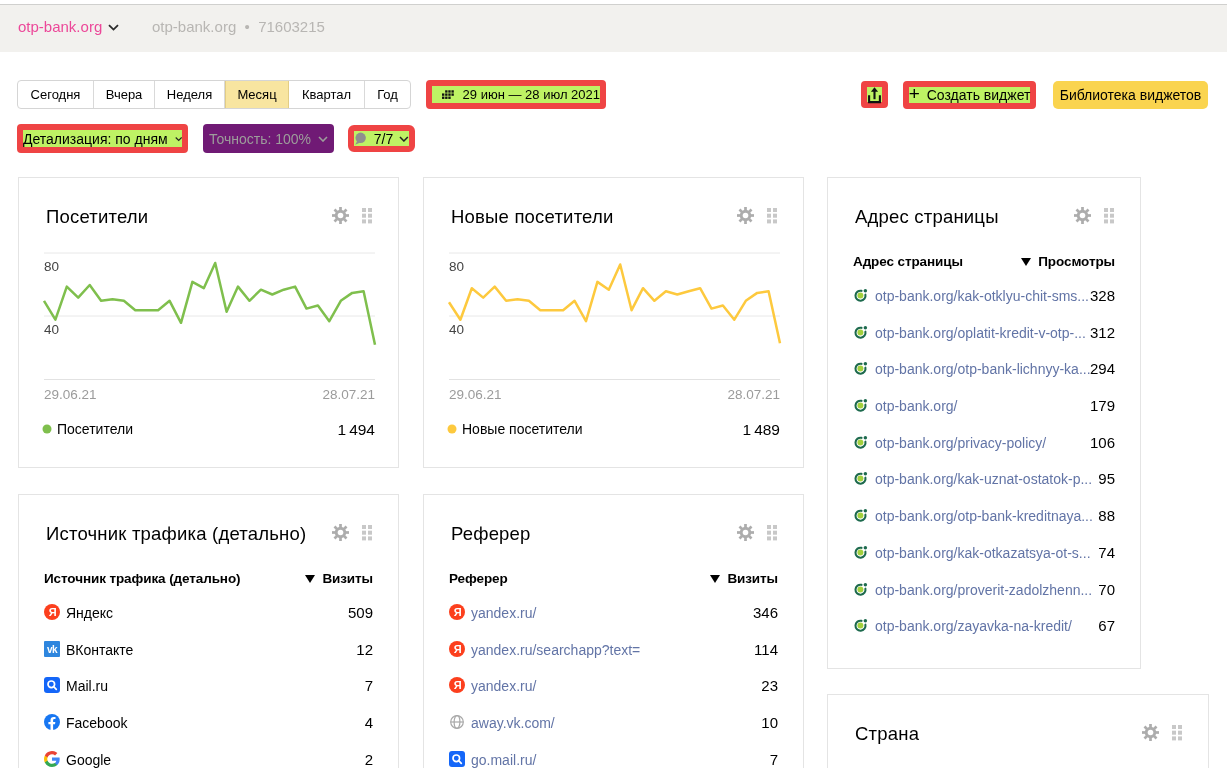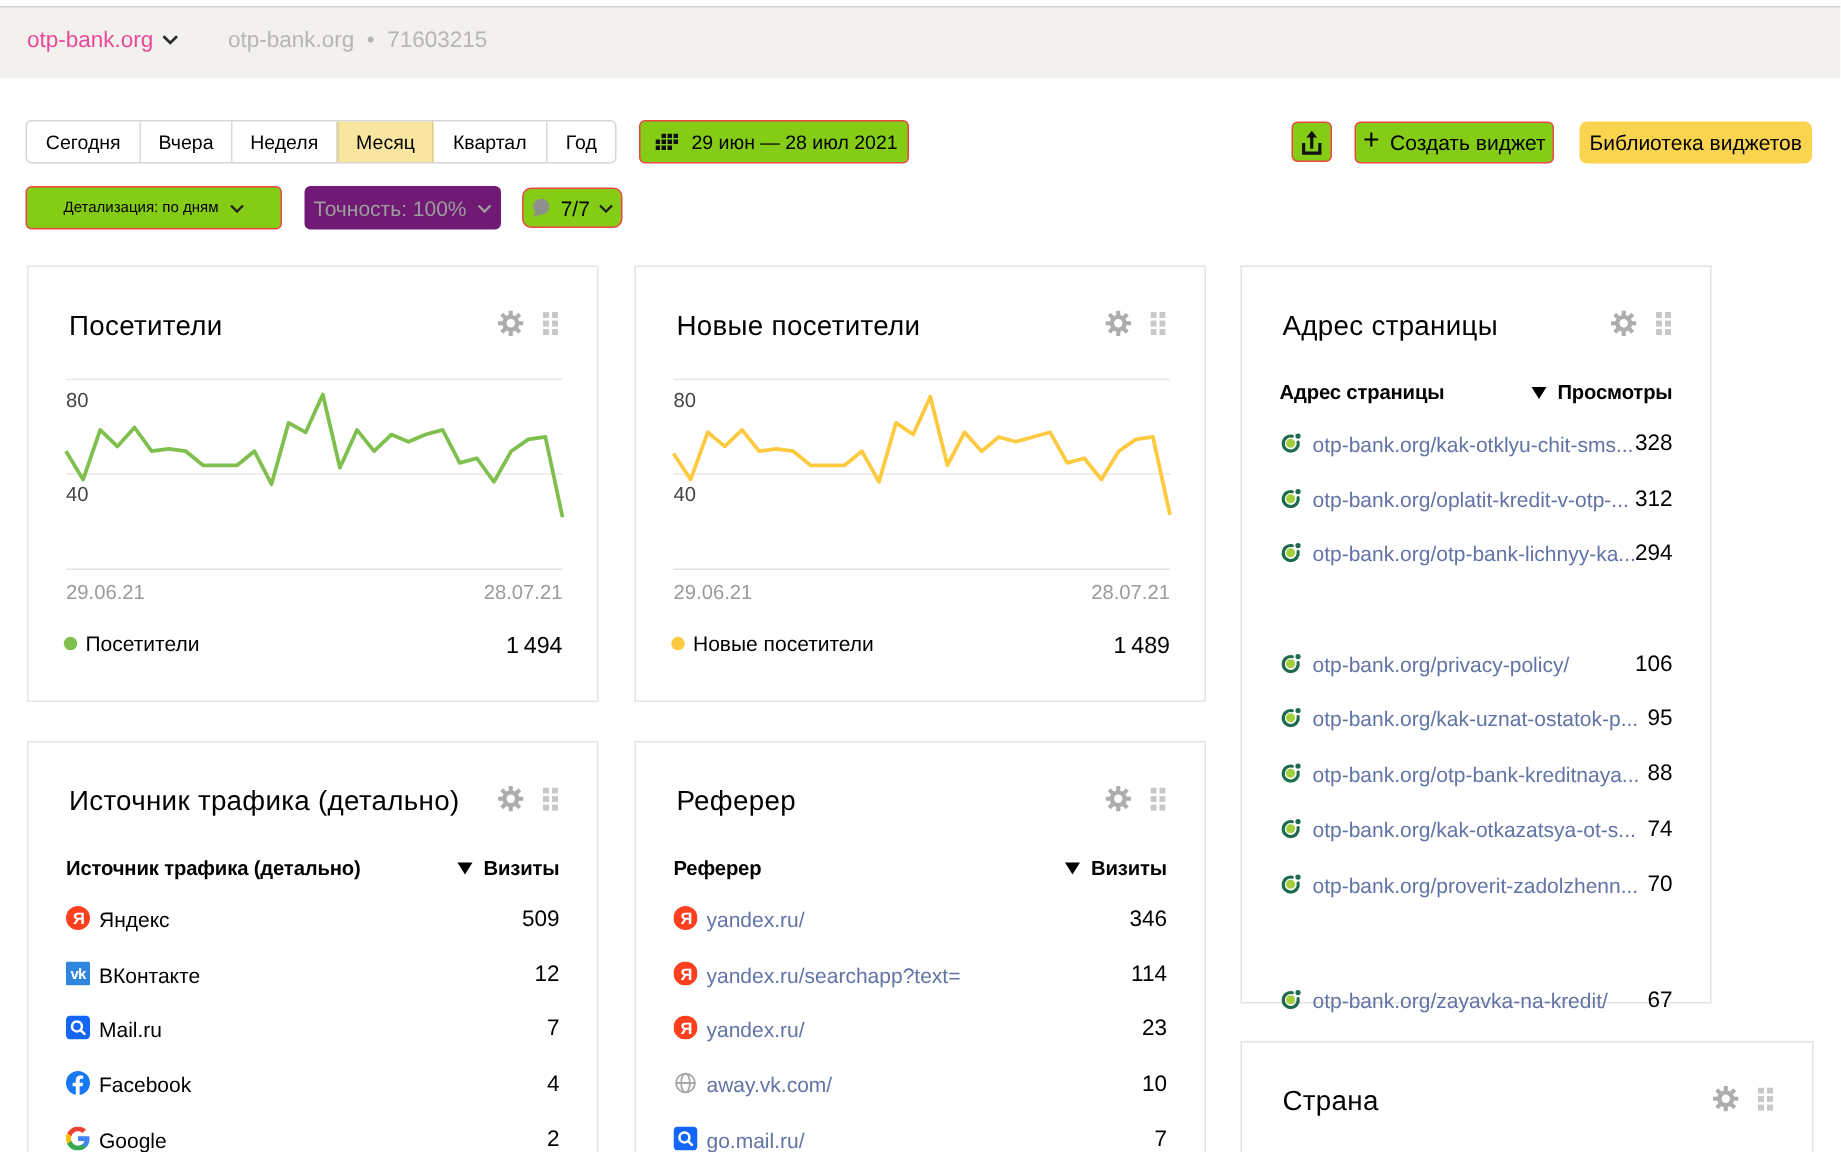--- a/index.html
+++ b/index.html
@@ -1,21 +1,21 @@
 <!DOCTYPE html>
 <html><head>
 <meta charset="utf-8">
 <style>
 * { box-sizing: border-box; margin:0; padding:0; }
 html,body { width:1227px; height:768px; background:#fff; font-family:"Liberation Sans", sans-serif; overflow:hidden; position:relative; }
 .topbar { position:absolute; left:0; top:4px; width:1227px; height:48px; background:#f2f1ee; border-top:1px solid #d0d0ce; }
 .sitename { position:absolute; left:18px; top:18px; font-size:15px; color:#ec4899; }
 .sitegray { position:absolute; left:152px; top:18px; font-size:15px; color:#b8b6b3; }
 .chev { display:inline-block; width:10px; height:6px; margin-left:8px; vertical-align:2px; }
-.btn { position:absolute; background:#84cc16; border:1px solid #ef4444; border-radius:4px; font-size:13px; color:#000; display:flex; align-items:center; justify-content:center; white-space:nowrap; }
+.btn { position:absolute; background:#bef264; border:6px solid #ef4444; border-radius:4px; font-size:13px; color:#000; display:flex; align-items:center; justify-content:center; white-space:nowrap; }
 .seg { position:absolute; left:17px; top:80px; height:29px; display:flex; border:1px solid #d5d5d5; border-radius:4px; background:#fff; overflow:hidden; }
 .seg > div { height:27px; display:flex; align-items:center; justify-content:center; font-size:13px; border-right:1px solid #d9d9d9; }
 .seg > div:last-child { border-right:none; }
 .seg .active { background:#f8e5a0; border-left:1px solid #e2cd85; border-right:1px solid #e2cd85; }
 .card { position:absolute; background:#fff; border:1px solid #e4e4e4; }
 .ctitle { position:absolute; left:27px; top:28px; font-size:18.5px; color:#000; letter-spacing:0.2px; }
 .cicons { position:absolute; top:29px; right:26px; width:40px; height:17px; }
 .thead { position:absolute; left:25px; right:25px; top:76px; font-size:13.5px; font-weight:bold; color:#000; letter-spacing:-0.1px; }
 .thead .r { position:absolute; right:0; top:0; }
 .tri { display:inline-block; width:0; height:0; border-left:5px solid transparent; border-right:5px solid transparent; border-top:8px solid #000; margin-right:7px; vertical-align:0px; }
@@ -70,21 +70,21 @@
     <path d="M7.5 1.2 L3.9 5.7 H11.1 Z" fill="#111"></path>
   </svg>
 </div>
 
 <div class="btn" style="left:903px; top:81px; width:133px; height:28px; font-size:14px;">
   <span style="font-size:19px; font-weight:400; margin-right:7px; margin-top:-3px;">+</span>Создать виджет
 </div>
 
 <div class="btn" style="left:1053px; top:81px; width:155px; height:28px; font-size:14px; background:#fad44f; border:none; border-radius:5px;">Библиотека виджетов</div>
 
-<div class="btn" style="left:17px; top:124px; width:171px; height:29px; font-size:10px;">
+<div class="btn" style="left:17px; top:124px; width:171px; height:29px; font-size:14px;">
   Детализация: по дням
   <svg class="chev" viewBox="0 0 10 6" style="margin-left:7px;">
       <polyline points="1,1 5,5 9,1" fill="none" stroke="#222" stroke-width="1.6"></polyline>
     </svg>
 </div>
 <div class="btn" style="left:203px; top:124px; width:131px; height:29px; font-size:14px; background:#701a75; border:none; color:#9d9d9b;">
   Точность: 100%
   <svg class="chev" viewBox="0 0 10 6" style="margin-left:7px;">
       <polyline points="1,1 5,5 9,1" fill="none" stroke="#9d9d9b" stroke-width="1.6"></polyline>
     </svg>
@@ -236,20 +236,29 @@
     </div>
     <div class="trow" style="top:182px;">
       <span class="ic"><svg width="16" height="16" viewBox="0 0 16 16">
           <path d="M 12.39 7.66 A 5.0 5.0 0 1 1 8.54 3.81" fill="none" stroke="#1d6a4d" stroke-width="2.1" stroke-linecap="round"></path>
           <circle cx="12.35" cy="3.7" r="1.75" fill="#1d6a4d"></circle>
           <circle cx="7.4" cy="8.5" r="3.0" fill="#a2d03c"></circle>
         </svg></span>
       <span class="lbl lnk">otp-bank.org/otp-bank-lichnyy-ka...</span>
       <span class="num">294</span>
     </div>
+    <div class="trow" style="top:219px;">
+      <span class="ic"><svg width="16" height="16" viewBox="0 0 16 16">
+          <path d="M 12.39 7.66 A 5.0 5.0 0 1 1 8.54 3.81" fill="none" stroke="#1d6a4d" stroke-width="2.1" stroke-linecap="round"></path>
+          <circle cx="12.35" cy="3.7" r="1.75" fill="#1d6a4d"></circle>
+          <circle cx="7.4" cy="8.5" r="3.0" fill="#a2d03c"></circle>
+        </svg></span>
+      <span class="lbl lnk">otp-bank.org/</span>
+      <span class="num">179</span>
+    </div>
     <div class="trow" style="top:256px;">
       <span class="ic"><svg width="16" height="16" viewBox="0 0 16 16">
           <path d="M 12.39 7.66 A 5.0 5.0 0 1 1 8.54 3.81" fill="none" stroke="#1d6a4d" stroke-width="2.1" stroke-linecap="round"></path>
           <circle cx="12.35" cy="3.7" r="1.75" fill="#1d6a4d"></circle>
           <circle cx="7.4" cy="8.5" r="3.0" fill="#a2d03c"></circle>
         </svg></span>
       <span class="lbl lnk">otp-bank.org/privacy-policy/</span>
       <span class="num">106</span>
     </div>
     <div class="trow" style="top:292px;">
@@ -281,21 +290,21 @@
     </div>
     <div class="trow" style="top:403px;">
       <span class="ic"><svg width="16" height="16" viewBox="0 0 16 16">
           <path d="M 12.39 7.66 A 5.0 5.0 0 1 1 8.54 3.81" fill="none" stroke="#1d6a4d" stroke-width="2.1" stroke-linecap="round"></path>
           <circle cx="12.35" cy="3.7" r="1.75" fill="#1d6a4d"></circle>
           <circle cx="7.4" cy="8.5" r="3.0" fill="#a2d03c"></circle>
         </svg></span>
       <span class="lbl lnk">otp-bank.org/proverit-zadolzhenn...</span>
       <span class="num">70</span>
     </div>
-    <div class="trow" style="top:439px;margin-top:41px;">
+    <div class="trow" style="top:439px;">
       <span class="ic"><svg width="16" height="16" viewBox="0 0 16 16">
           <path d="M 12.39 7.66 A 5.0 5.0 0 1 1 8.54 3.81" fill="none" stroke="#1d6a4d" stroke-width="2.1" stroke-linecap="round"></path>
           <circle cx="12.35" cy="3.7" r="1.75" fill="#1d6a4d"></circle>
           <circle cx="7.4" cy="8.5" r="3.0" fill="#a2d03c"></circle>
         </svg></span>
       <span class="lbl lnk">otp-bank.org/zayavka-na-kredit/</span>
       <span class="num">67</span>
     </div>
 </div>
 

